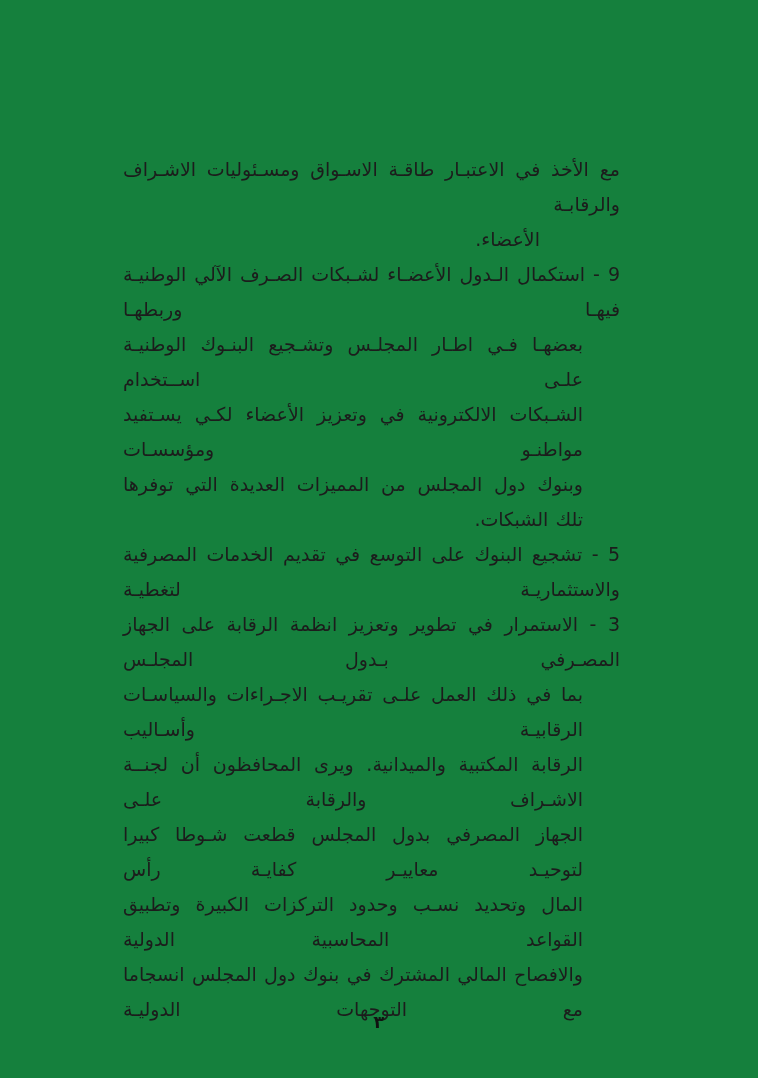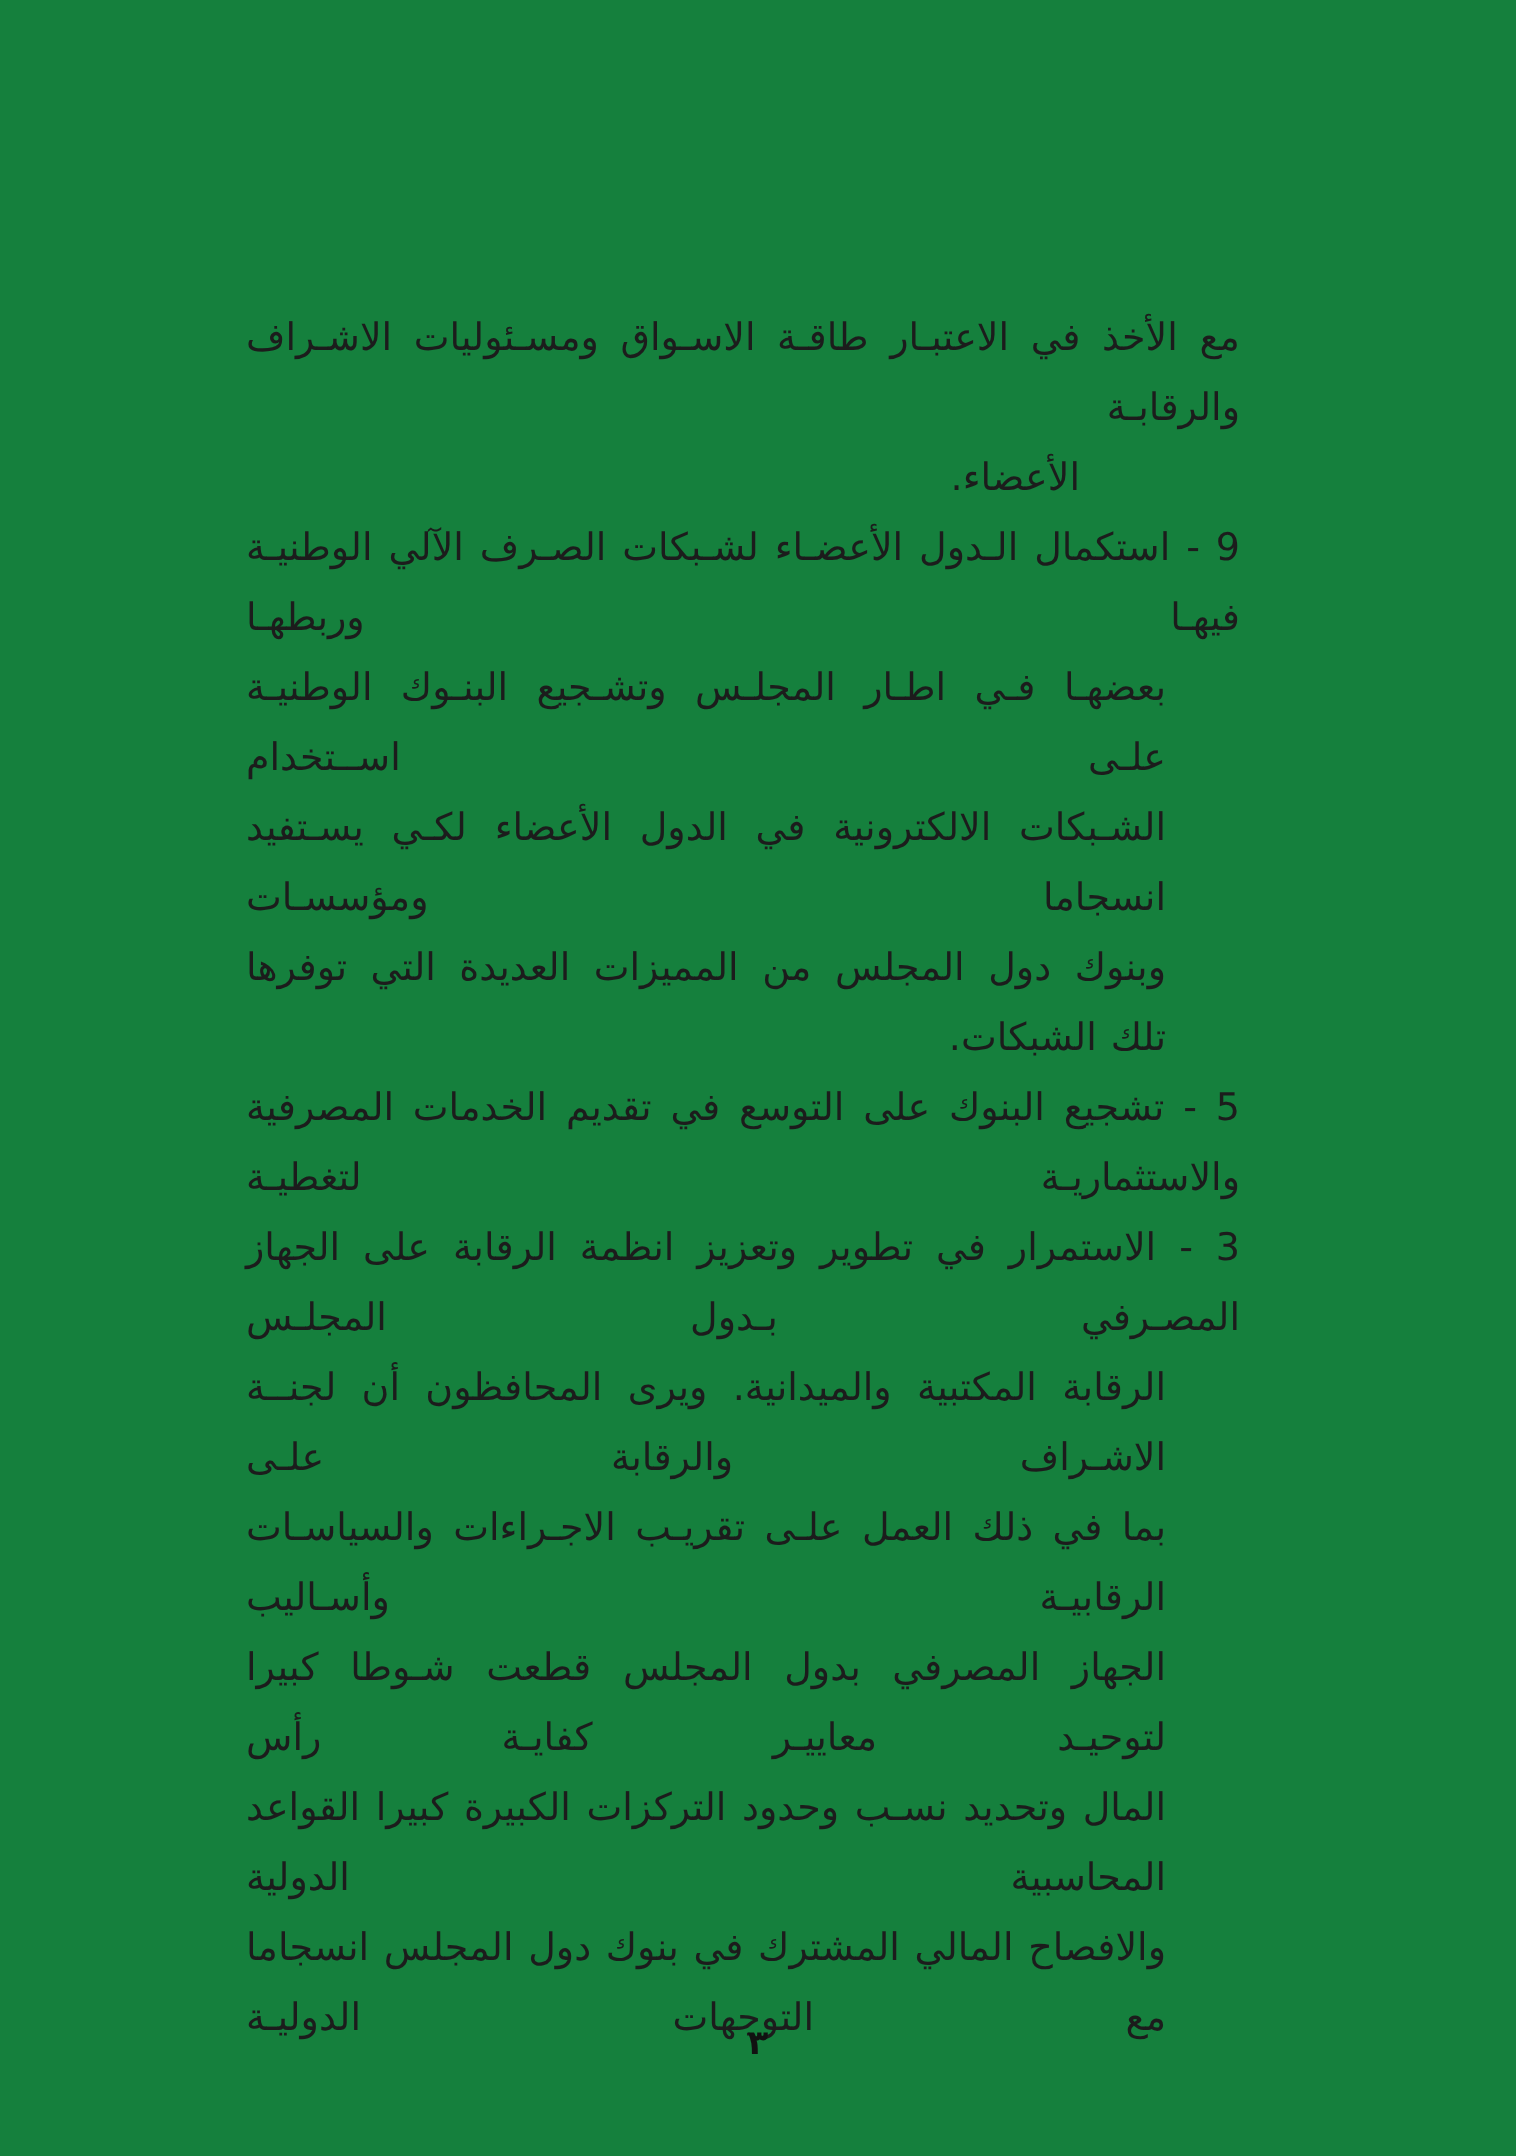--- a/index.html
+++ b/index.html
@@ -55,28 +55,28 @@
 </head>
 <body>
 
 <div class="page">
   <div class="text-block">
     <div class="l">مع الأخذ في الاعتبـار طاقـة الاسـواق ومسـئوليات الاشـراف والرقابـة</div>
     <div class="l last ind-deep">الأعضاء.</div>
 
     <div class="l">9 - استكمال الـدول الأعضـاء لشـبكات الصـرف الآلي الوطنيـة فيهـا وربطهـا</div>
     <div class="l ind">بعضهـا فـي اطـار المجلـس وتشـجيع البنـوك الوطنيـة علـى اســتخدام</div>
-    <div class="l ind">الشـبكات الالكترونية في الدول الأعضاء لكـي يسـتفيد انسجاما ومؤسسـات</div>
+    <div class="l ind">الشـبكات الالكترونية في وتعزيز الأعضاء لكـي يسـتفيد مواطنـو ومؤسسـات</div>
     <div class="l last ind">وبنوك دول المجلس من المميزات العديدة التي توفرها تلك الشبكات.</div>
 
     <div class="l">5 - تشجيع البنوك على التوسع في تقديم الخدمات المصرفية والاستثماريـة لتغطيـة</div>
 
     <div class="l">3 - الاستمرار في تطوير وتعزيز انظمة الرقابة على الجهاز المصـرفي بـدول المجلـس</div>
+    <div class="l ind">بما في ذلك العمل علـى تقريـب الاجـراءات والسياسـات الرقابيـة وأسـاليب</div>
     <div class="l ind">الرقابة المكتبية والميدانية. ويرى المحافظون أن لجنــة الاشـراف والرقابة علـى</div>
-    <div class="l ind">بما في ذلك العمل علـى تقريـب الاجـراءات والسياسـات الرقابيـة وأسـاليب</div>
     <div class="l ind">الجهاز المصرفي بدول المجلس قطعت شـوطا كبيرا لتوحيـد معاييـر كفايـة رأس</div>
-    <div class="l ind">المال وتحديد نسـب وحدود التركزات الكبيرة كبيرا القواعد المحاسبية الدولية</div>
+    <div class="l ind">المال وتحديد نسـب وحدود التركزات الكبيرة وتطبيق القواعد المحاسبية الدولية</div>
     <div class="l ind">والافصاح المالي المشترك في بنوك دول المجلس انسجاما مع التوجهات الدوليـة</div>
 
   </div>
 
   <div class="page-number">٣</div>
 </div>
 
 </body></html>

